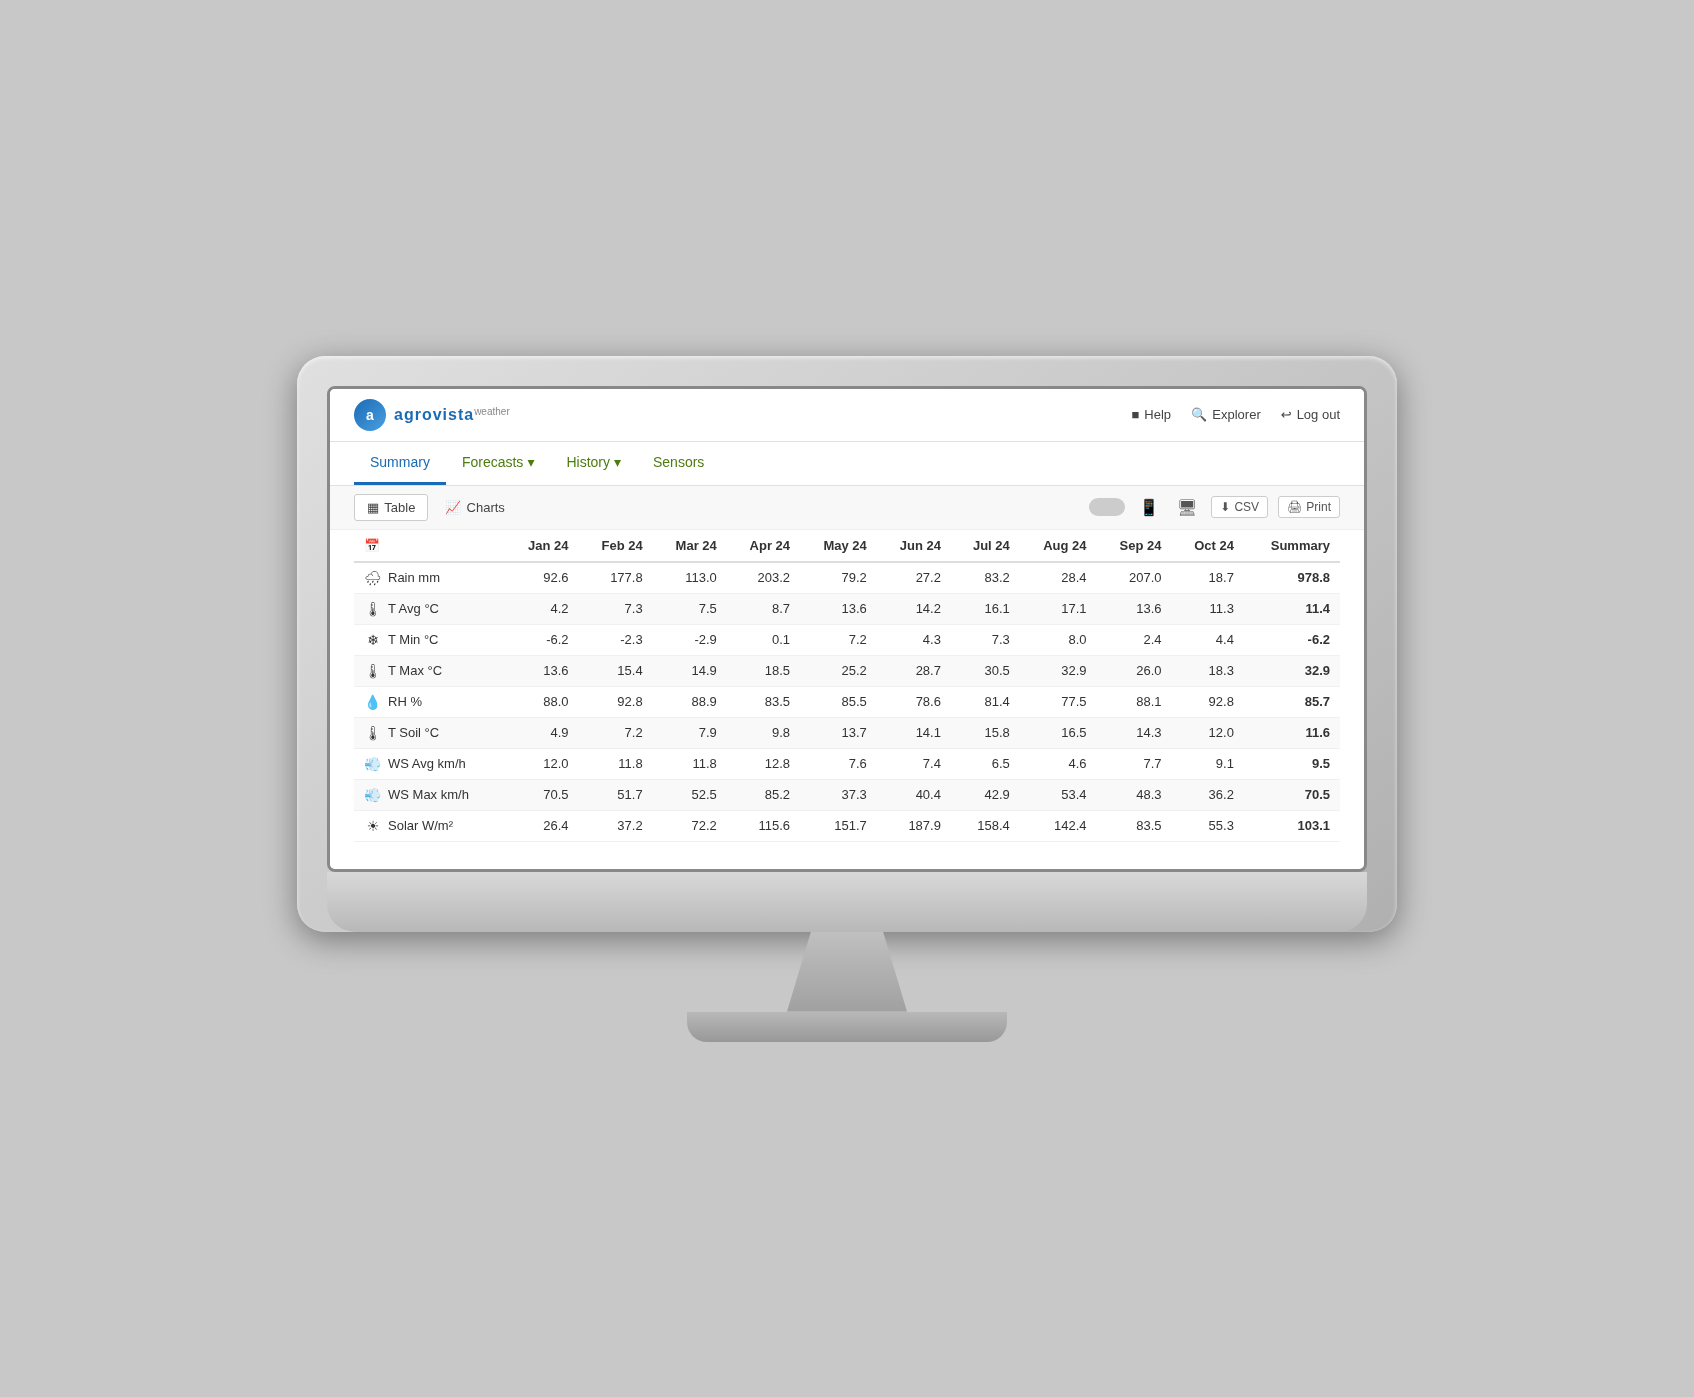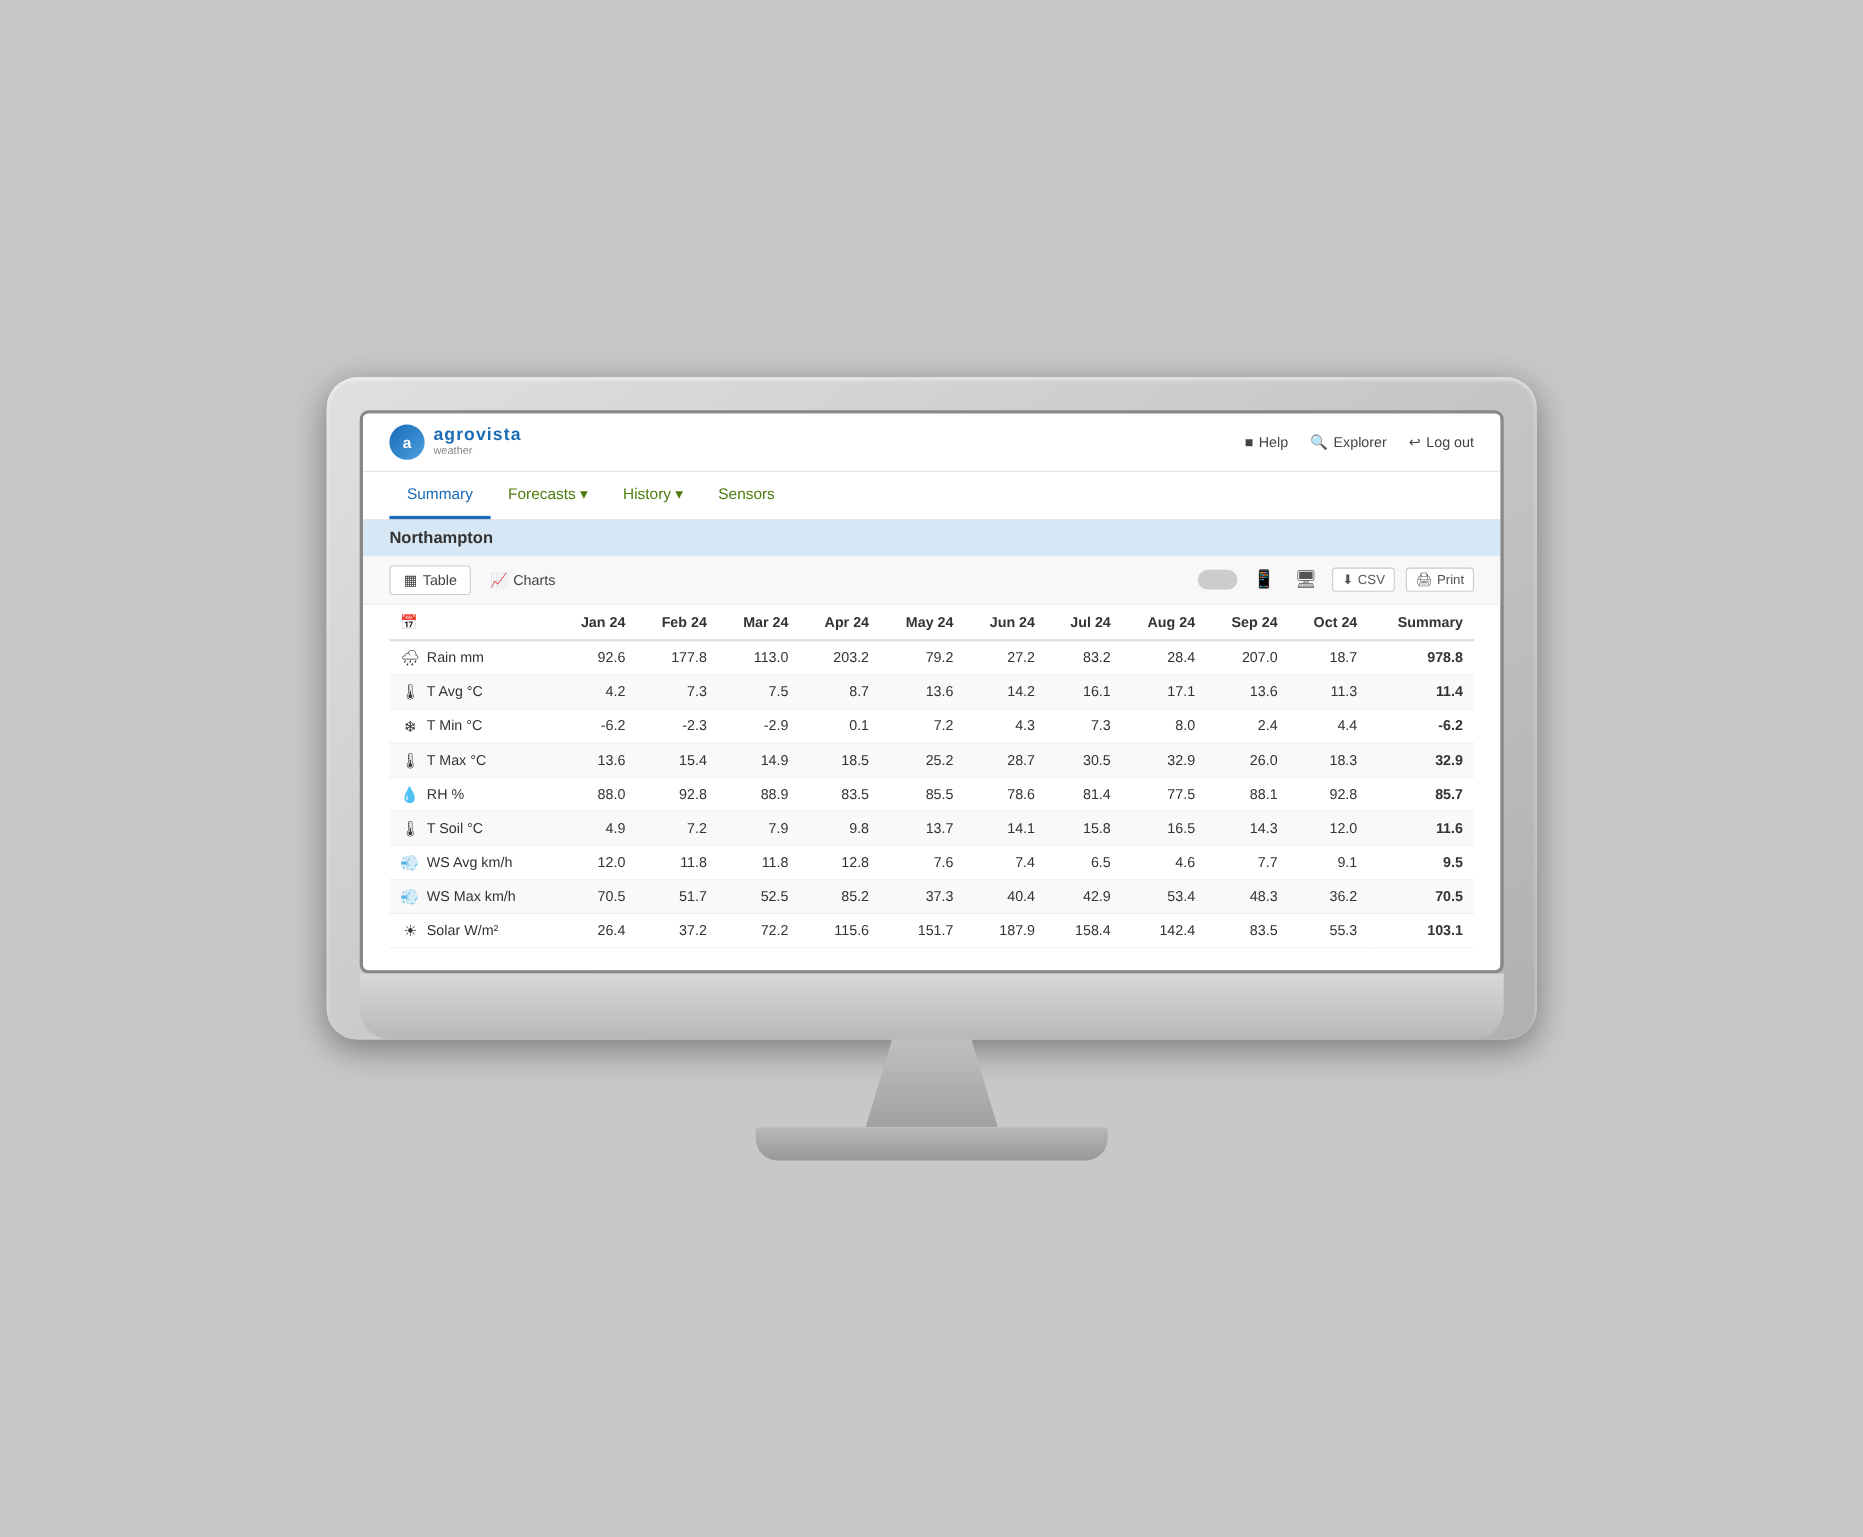--- a/index.html
+++ b/index.html
@@ -85,21 +85,21 @@
       display: flex;
       align-items: center;
       justify-content: center;
       color: white;
       font-weight: bold;
       font-size: 14px;
     }
 
     .logo-text-area {
       display: flex;
-      flex-direction: column;
+      flex-direction: row;
     }
 
     .logo-brand {
       font-size: 16px;
       font-weight: bold;
       color: #1a6bb5;
       letter-spacing: 1px;
     }
 
     .logo-sub {
@@ -375,23 +375,20 @@
           </div>
           <div class="nav-item">
             <span>History</span>
             <span>▾</span>
           </div>
           <div class="nav-item">
             <span>Sensors</span>
           </div>
         </div>
 
-        <div class="location-bar">
-          <span>Northampton</span>
-        </div>
 
 
         <div class="view-controls">
           <div class="view-tabs">
             <div class="view-tab active">
               <span>▦</span>
               <span>Table</span>
             </div>
             <div class="view-tab">
               <span>📈</span>

